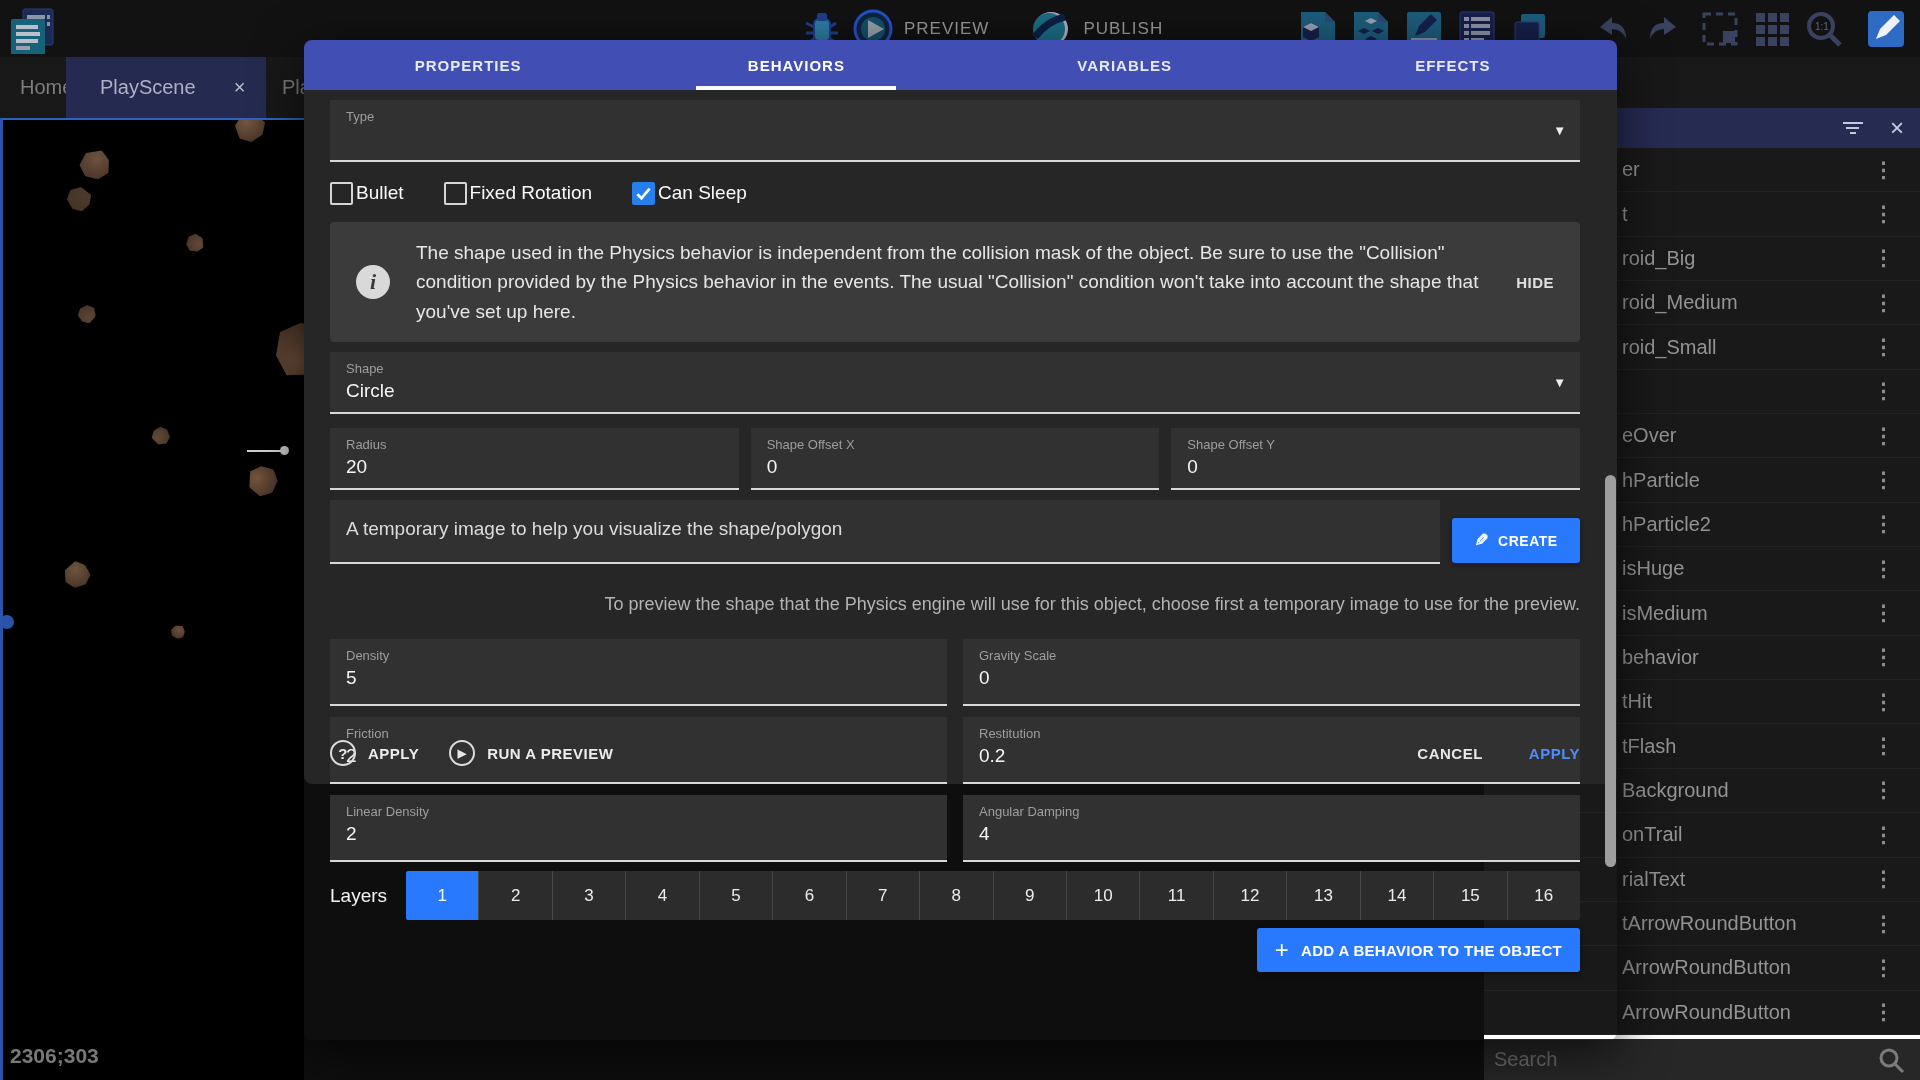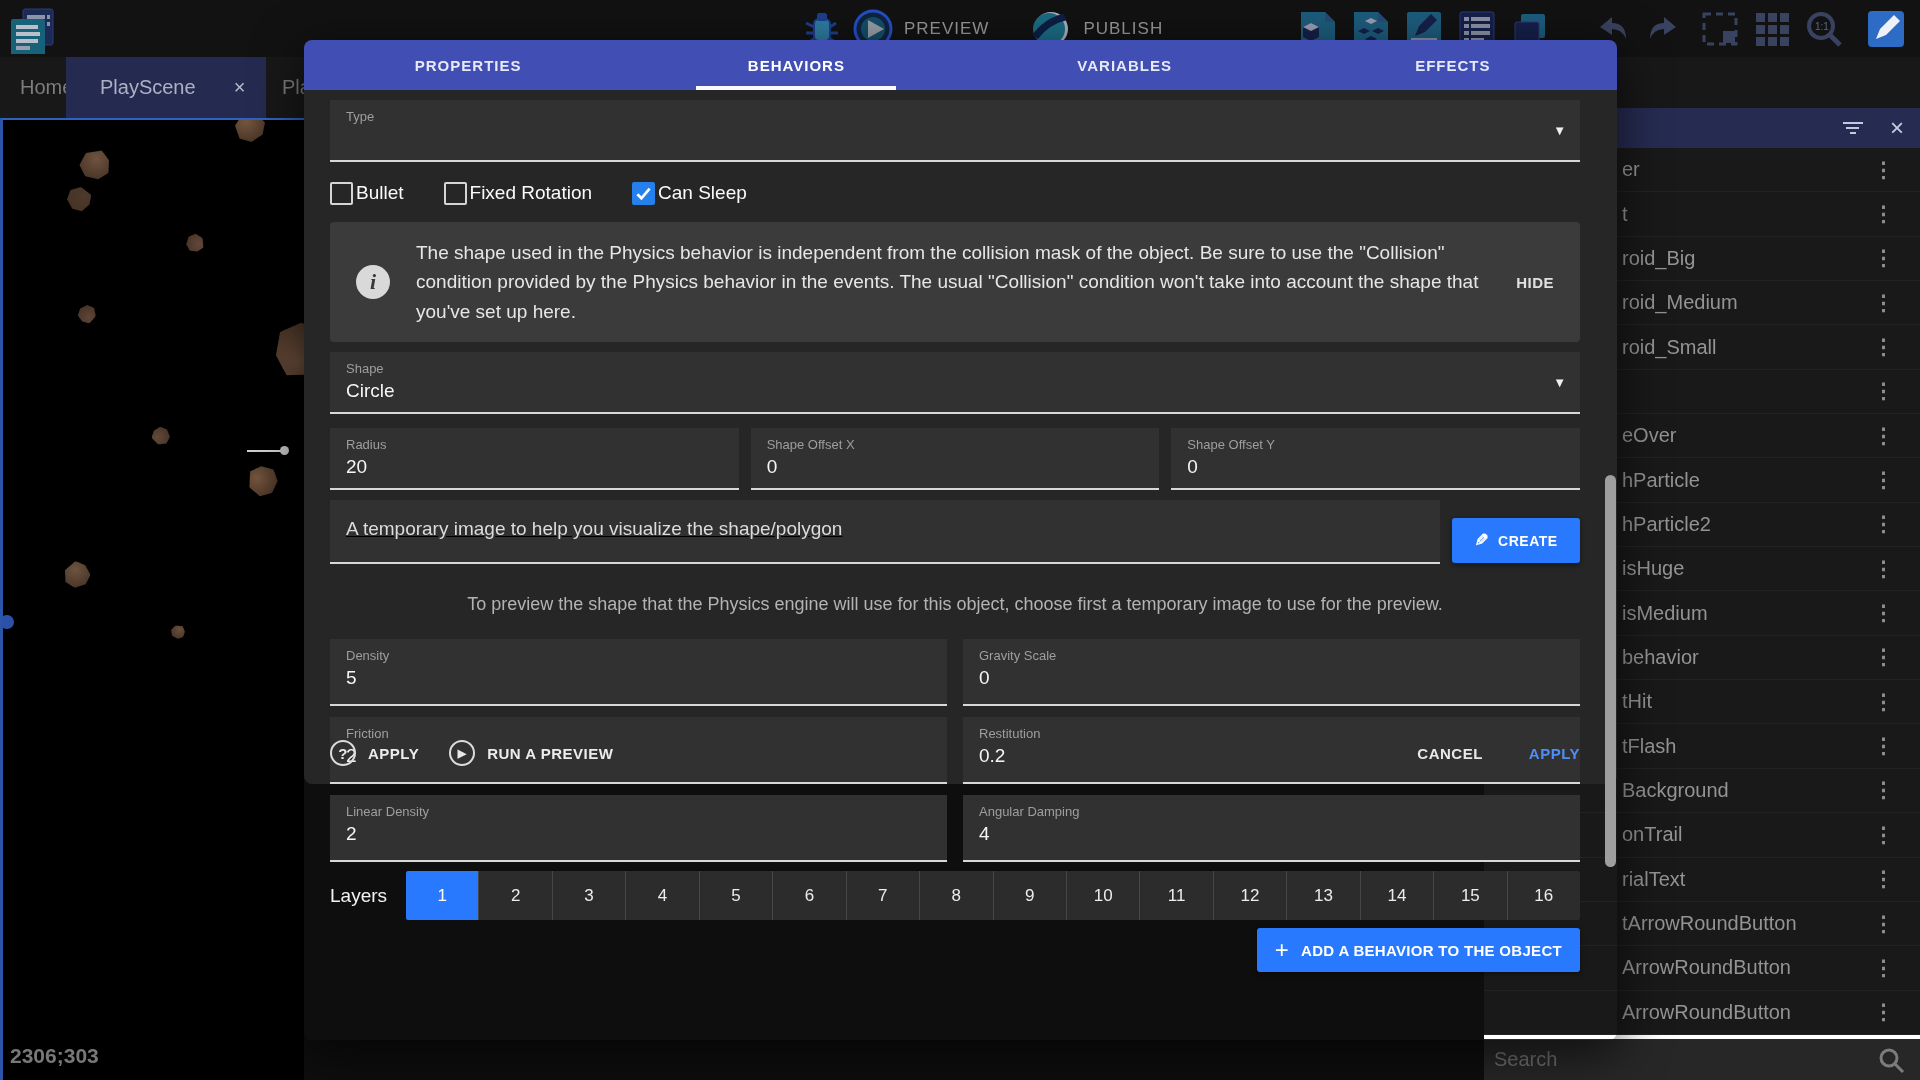--- a/index.html
+++ b/index.html
@@ -75,29 +75,29 @@
   #info-icon { width:34px; height:34px; border-radius:50%; background:#d9d9d9; color:#3a3a3a;
                font-family:"Liberation Serif", serif; font-weight:bold; font-style:italic; font-size:22px;
                display:flex; align-items:center; justify-content:center; flex:0 0 34px; }
   #info-text { color:#e6e6e6; font-size:19px; line-height:1.55; max-width:1070px; margin-left:26px; }
   #hide-btn { margin-left:auto; color:#e0e0e0; font-size:15px; font-weight:bold; letter-spacing:.5px; padding-left:20px; }
 
   #shapeParams { margin-top:14px; display:grid; grid-template-columns:1fr 1fr 1fr; gap:12px; }
   #shapeParams .field { height:62px; }
 
   #temprow { margin-top:10px; display:flex; align-items:flex-end; }
-  #temp-field { flex:1; height:64px;text-decoration:underline; }
+  #temp-field { flex:1; height:64px; }
   #temp-field .fvalue { padding-top:18px; color:#dcdcdc; }
   #create-btn { width:128px; height:45px; margin-left:12px; margin-bottom:1px; background:#2979ff;
                 border-radius:3px; color:#fff; font-size:14px; font-weight:bold; letter-spacing:.5px;
                 display:flex; align-items:center; justify-content:center; gap:9px;
                 box-shadow:0 2px 5px rgba(0,0,0,.4); }
   .pen-glyph { font-size:17px; transform:scaleX(-1) rotate(0deg); }
 
-  #caption { margin-top:30px; text-align:center; color:#b3b3b3; font-size:18px; }
+  #caption { margin-top:30px; text-align:right; color:#b3b3b3; font-size:18px; }
 
   #physGrid { margin-top:24px; display:grid; grid-template-columns:1fr 1fr; column-gap:16px; row-gap:11px; }
   #physGrid .field { height:67px; }
 
   #layersRow { margin-top:9px; display:flex; align-items:center; }
   #layersLabel { width:62px; color:#f2f2f2; font-size:19px; }
   #layerBtns { flex:1; display:flex; height:49px; margin-left:14px; }
   .layer-btn { flex:1; background:#2c2c2c; border-left:1px solid #474747; color:#ececec; font-size:17px;
                display:flex; align-items:center; justify-content:center; }
   .layer-btn:first-child { border-left:none; border-radius:2px 0 0 2px; }

